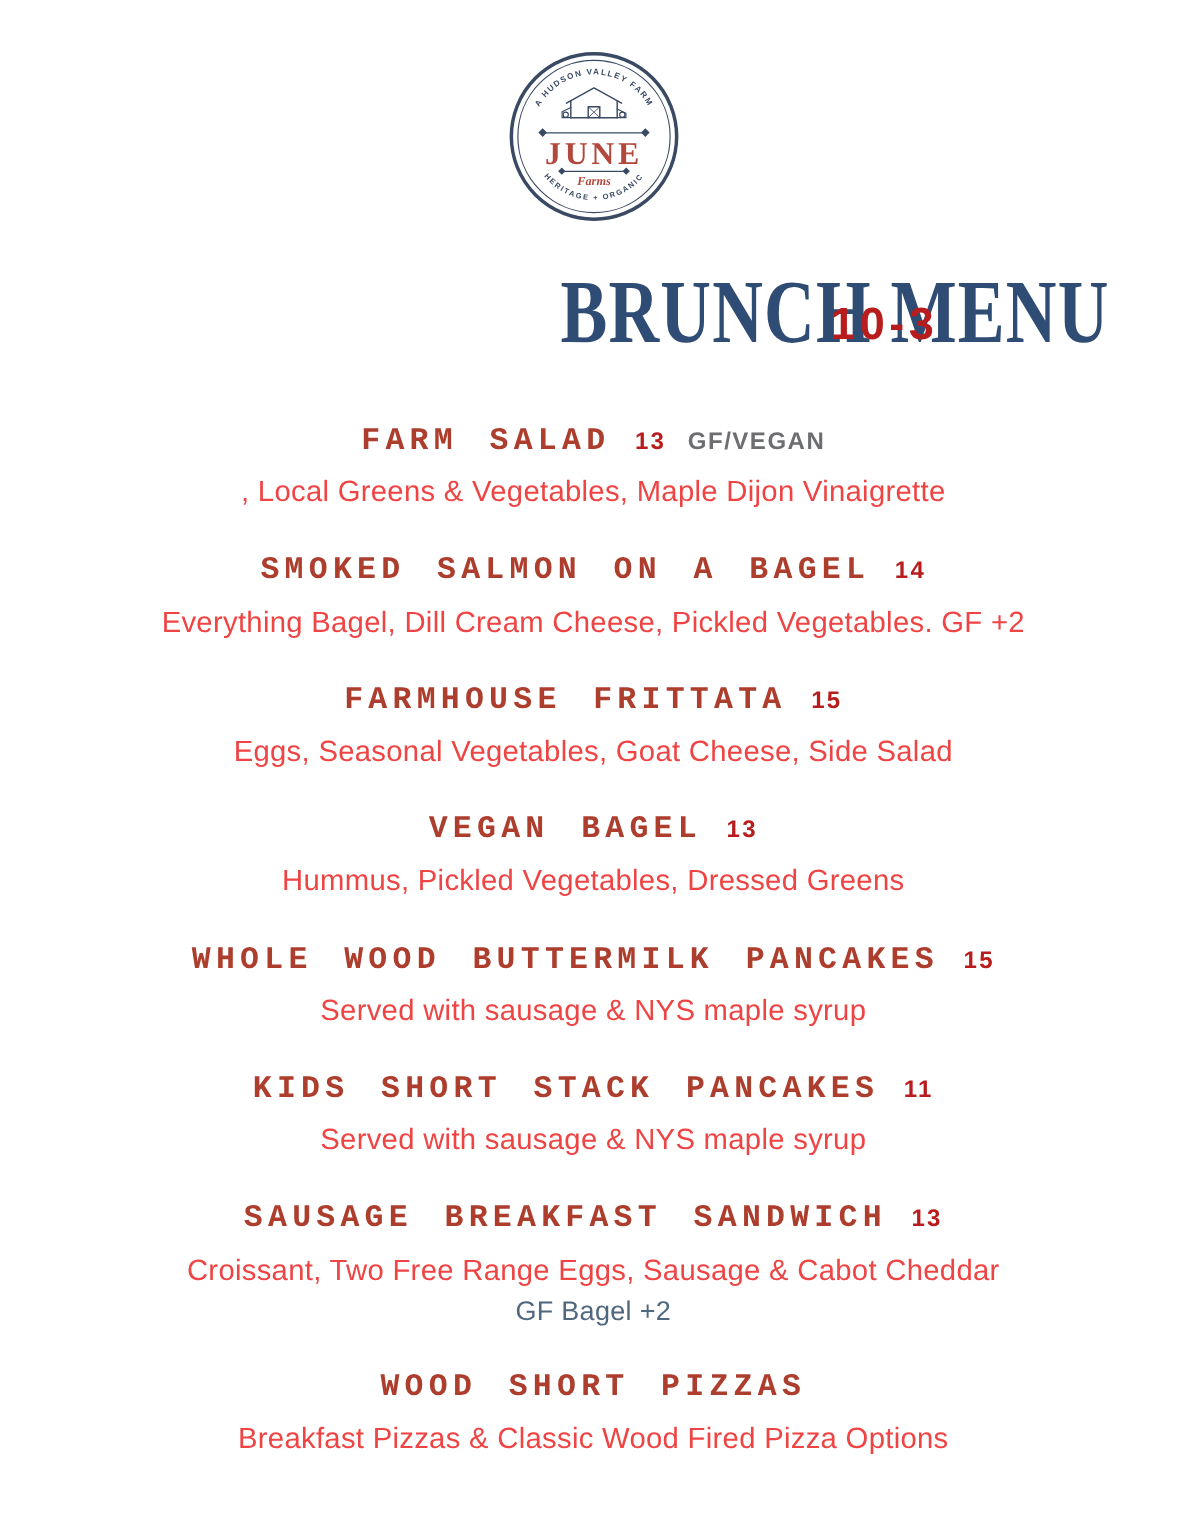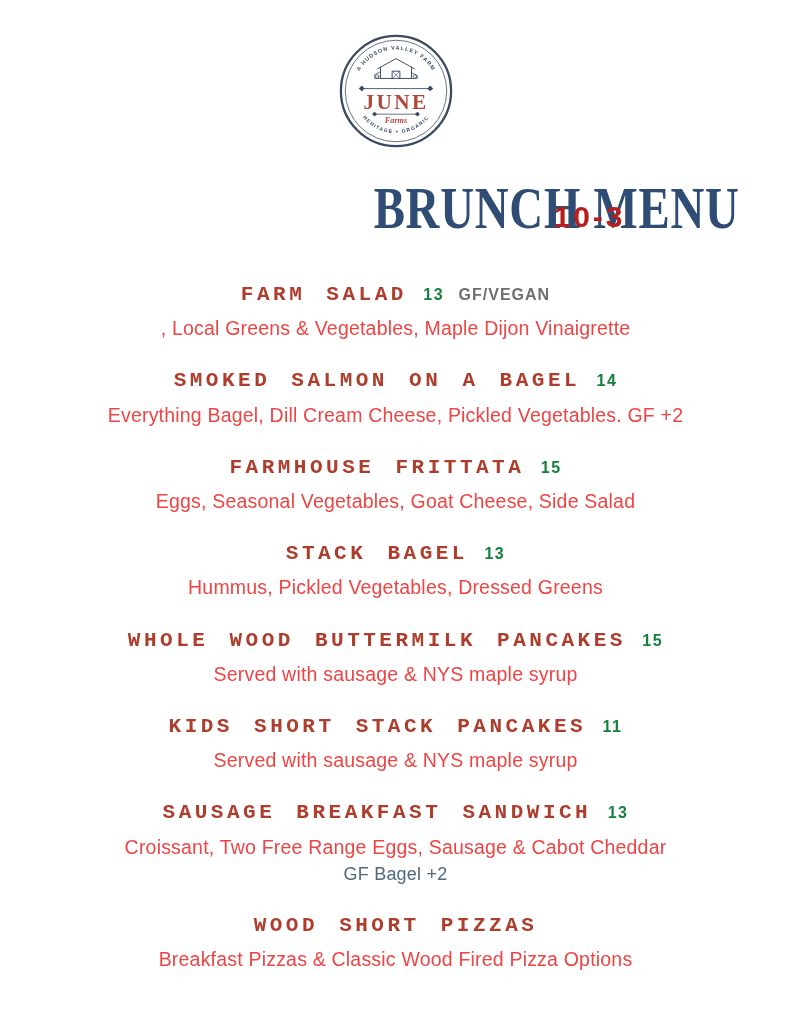--- a/index.html
+++ b/index.html
@@ -37,21 +37,21 @@
 
   
   .menu-list{margin-top:44px;width:730px;display:flex;flex-direction:column;}
   .menu-item{text-align:center;margin-bottom:27px;}
   .item-head{line-height:1.15;white-space:nowrap;}
   .item-name{
     font-size:21px;font-weight:bold;color:#ad3e2e;
     letter-spacing:3.5px;word-spacing:5px;font-family:Liberation Mono, monospace;
   }
   .item-price{
-    font-size:16px;font-weight:bold;color:#15803d;
+    font-size:16px;font-weight:bold;color:#b91c1c;
     letter-spacing:1.5px;margin-left:12px;
   }
   .item-tag{
     font-size:16px;font-weight:bold;color:#6d6e71;
     letter-spacing:1px;margin-left:10px;
   }
   .item-price:empty,.item-tag:empty{display:none;margin:0;}
   .item-desc{
     margin-top:7px;
     font-size:19.5px;color:#ef4444;letter-spacing:0.2px;
@@ -147,21 +147,21 @@
         <span class="item-name">FARMHOUSE FRITTATA</span>
         <span class="item-price">15</span>
         
       </div>
       <div class="item-desc">Eggs, Seasonal Vegetables, Goat Cheese, Side Salad</div>
 
     </div>
 
     <div class="menu-item">
       <div class="item-head">
-        <span class="item-name">STACK BAGEL</span>
+        <span class="item-name">VEGAN BAGEL</span>
         <span class="item-price">13</span>
         
       </div>
       <div class="item-desc">Hummus, Pickled Vegetables, Dressed Greens</div>
 
     </div>
 
     <div class="menu-item">
       <div class="item-head">
         <span class="item-name">WHOLE WOOD BUTTERMILK PANCAKES</span>

